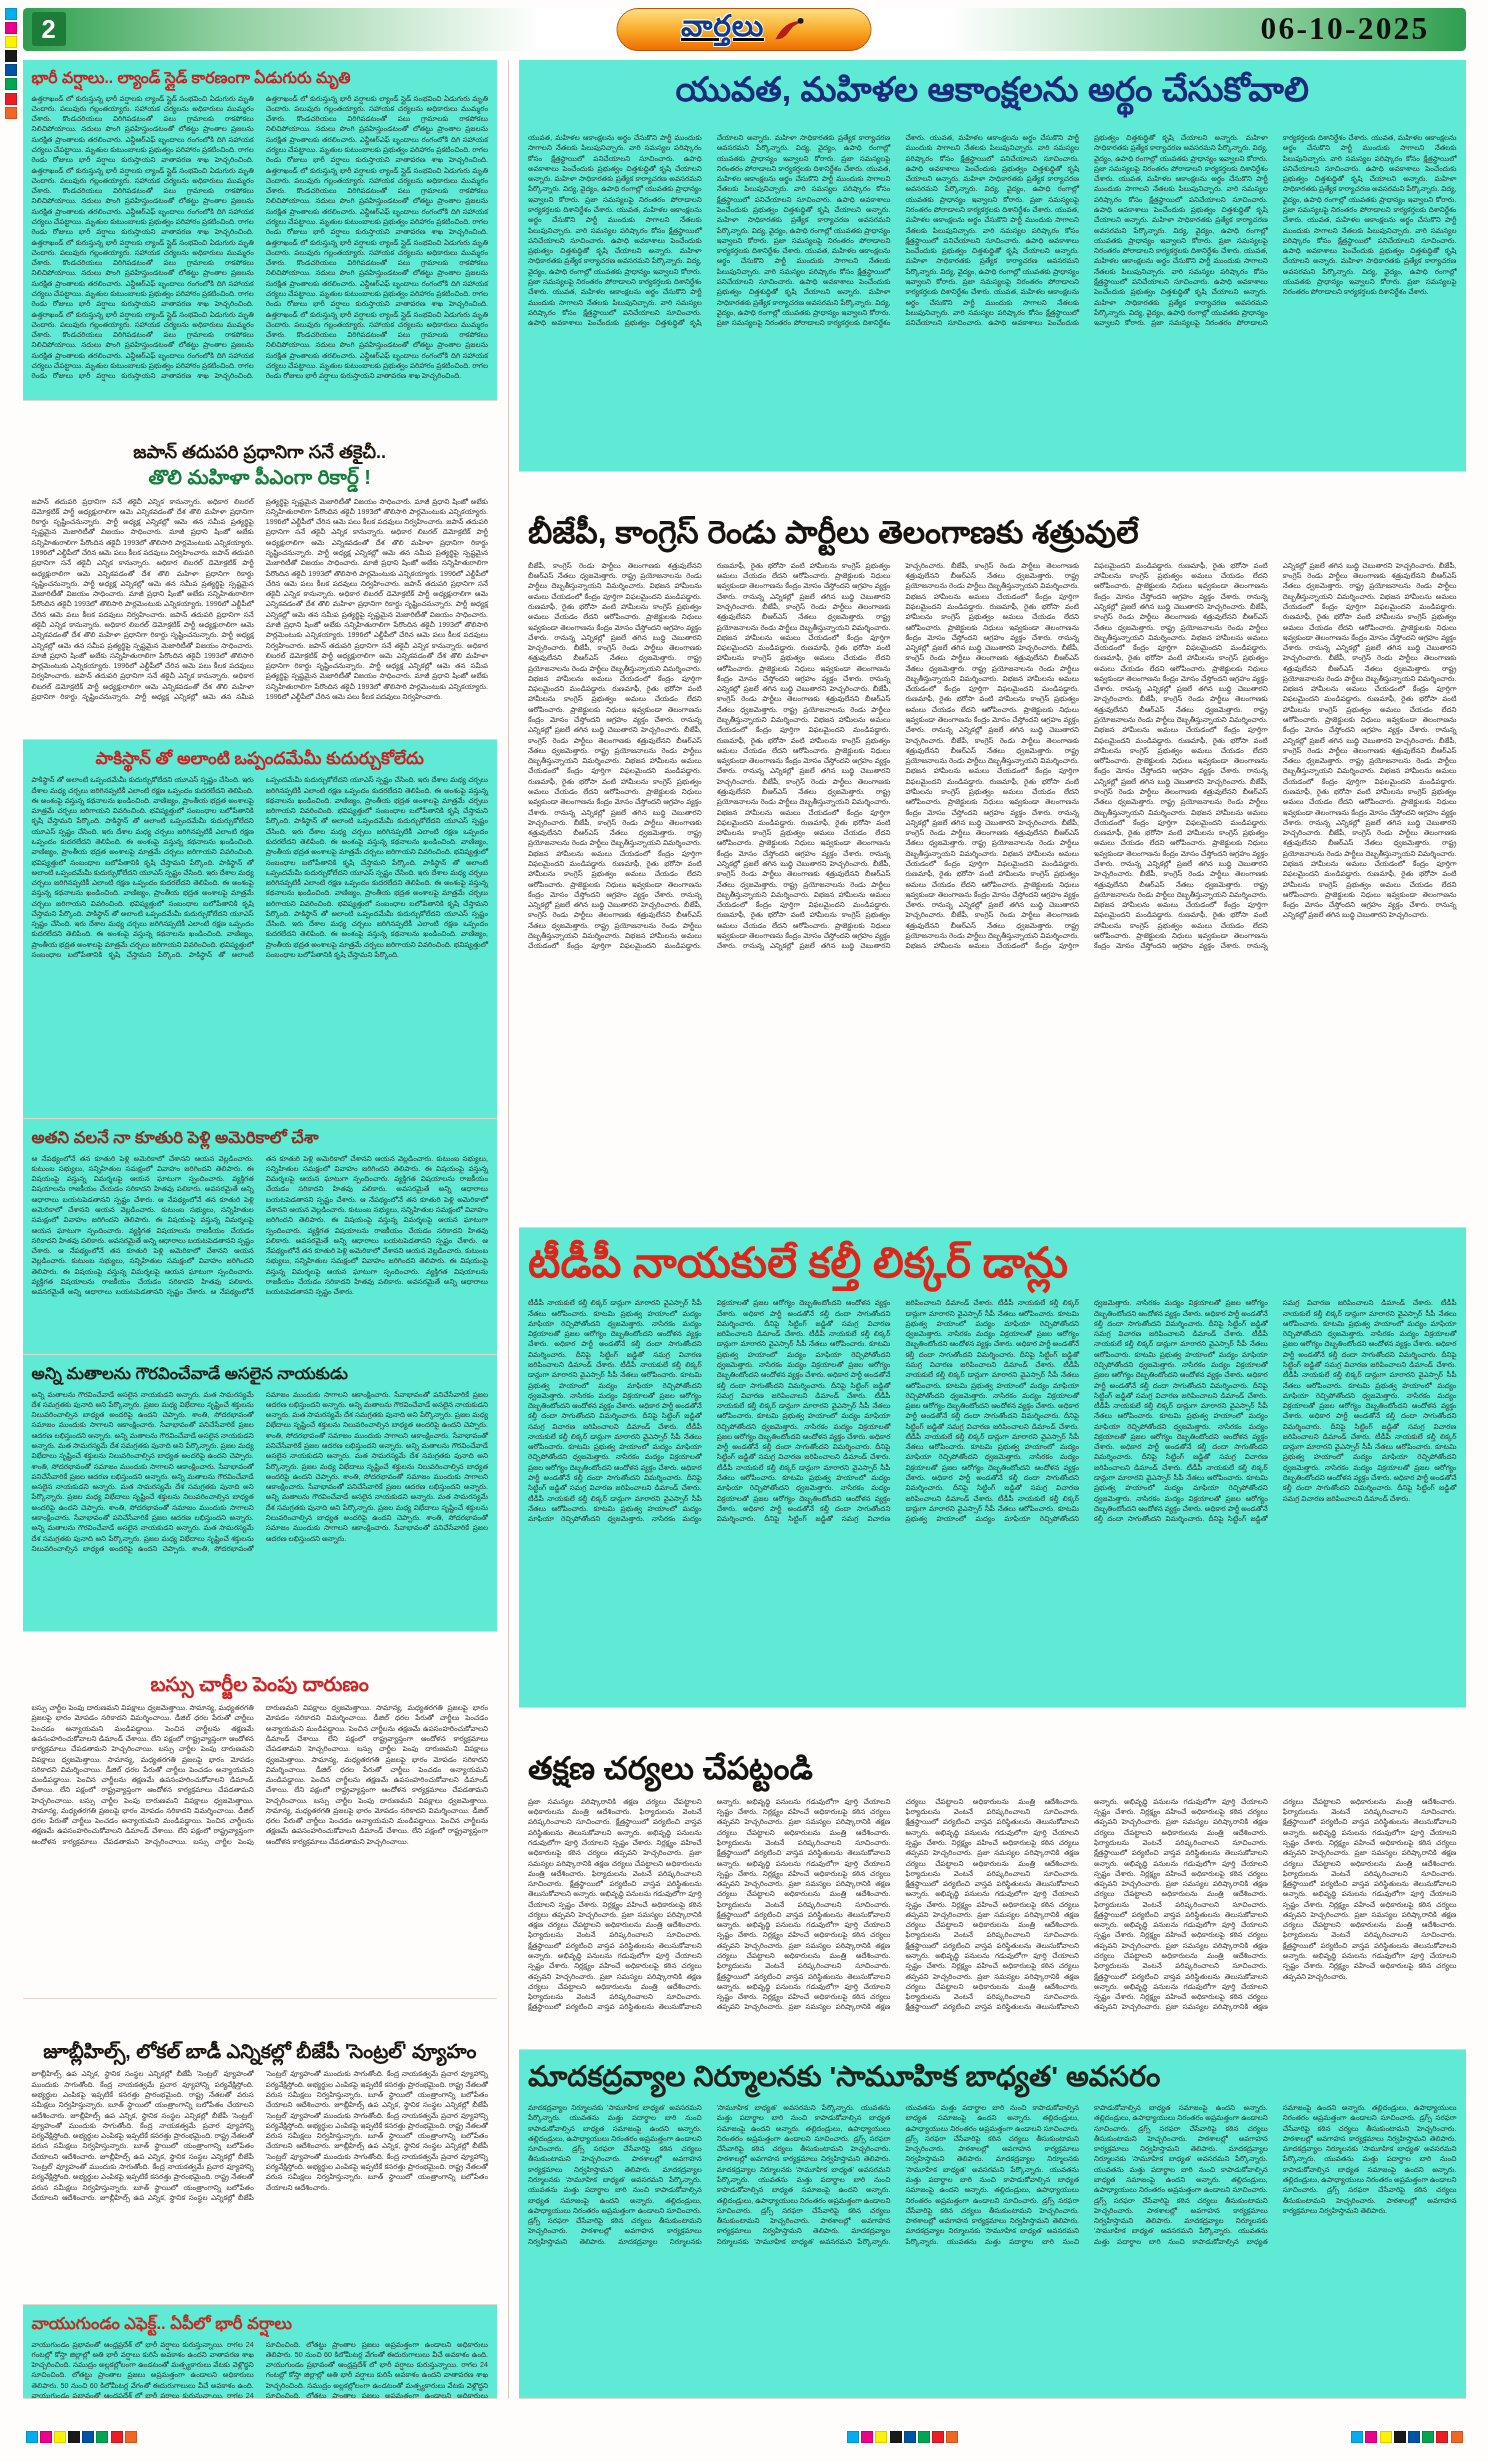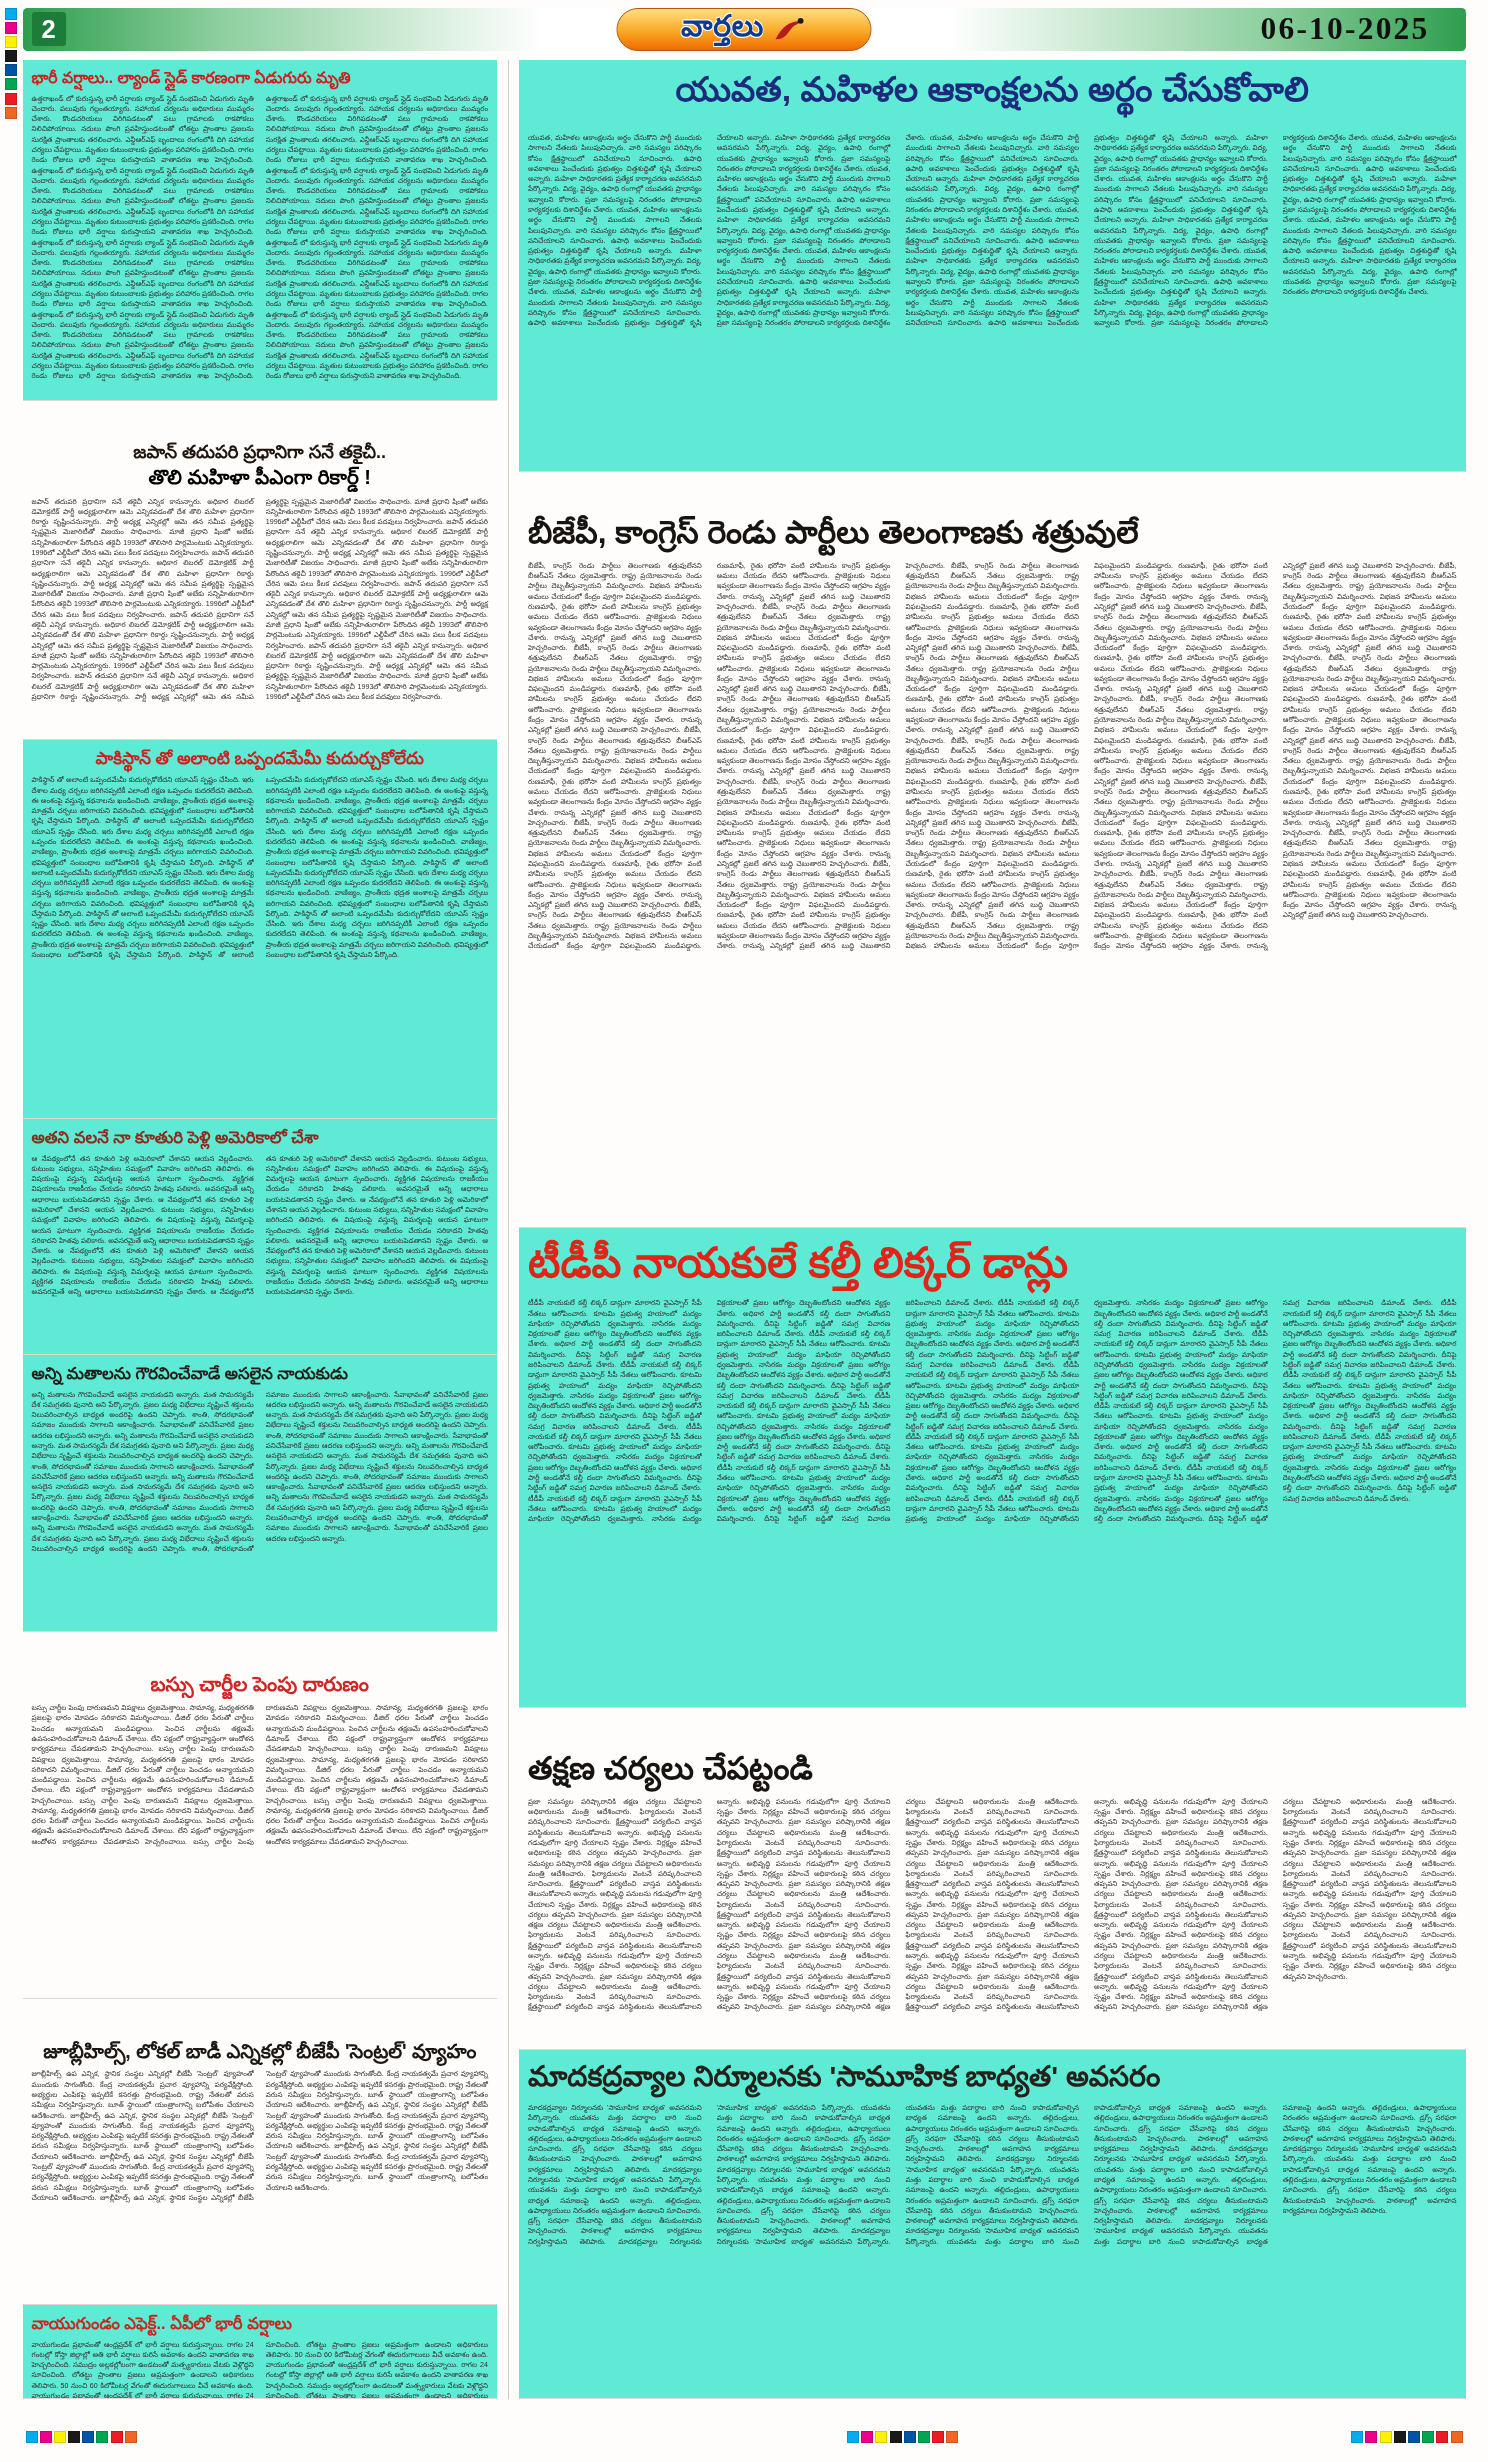--- a/index.html
+++ b/index.html
@@ -22,21 +22,21 @@
   .pagenum {
     width:34px; height:34px; margin-left:9px; background:#1d7c3a; color:#fff;
     font-size:25.5px; font-weight:bold; display:flex; align-items:center; justify-content:center;
     border-radius:3px;
   }
   .masthead {
     position:absolute; left:50%; top:0; transform:translateX(-50%);
     height:43px; min-width:255px; padding:0 27px; border-radius:22px;
     background:linear-gradient(180deg,#ffe082 0%,#f9a825 55%,#ef6c00 100%);
     border:1.5px solid #b45309;
-    display:flex; align-items:center; justify-content:center; gap:9px;
+    display:flex; align-items:center; justify-content:center; gap:9px;text-decoration:underline;
   }
   .masthead-text {
     font-size:30px; font-weight:bold; color:#103a8c; letter-spacing:0.7px;
     text-shadow:0.7px 0.7px 0 #fff, -0.7px -0.7px 0 #fff, 0.7px -0.7px 0 #fff, -0.7px 0.7px 0 #fff;
   }
   .date {
     margin-left:auto; margin-right:36px;
     font-family:"Liberation Serif", serif; font-weight:bold; font-size:31.5px;
     color:#101010; letter-spacing:2.2px;
   }
@@ -125,21 +125,21 @@
 
     <div class="col-left">
 
       <section class="article pink" style="height:341px">
         <h2 class="hl" style="font-size:15.7px;color:#cf1f1f">భారీ వర్షాలు.. ల్యాండ్ స్లైడ్ కారణంగా ఏడుగురు మృతి</h2>
         <p class="body cols-2">ఉత్తరాఖండ్ లో కురుస్తున్న భారీ వర్షాలకు ల్యాండ్ స్లైడ్ సంభవించి ఏడుగురు మృతి చెందారు. పలువురు గల్లంతయ్యారు. సహాయక చర్యలను అధికారులు ముమ్మరం చేశారు. కొండచరియలు విరిగిపడటంతో పలు గ్రామాలకు రాకపోకలు నిలిచిపోయాయి. నదులు పొంగి ప్రవహిస్తుండటంతో లోతట్టు ప్రాంతాల ప్రజలను సురక్షిత ప్రాంతాలకు తరలించారు. ఎన్డీఆర్ఎఫ్ బృందాలు రంగంలోకి దిగి సహాయక చర్యలు చేపట్టాయి. మృతుల కుటుంబాలకు ప్రభుత్వం పరిహారం ప్రకటించింది. రాగల రెండు రోజులు భారీ వర్షాలు కురుస్తాయని వాతావరణ శాఖ హెచ్చరించింది. ఉత్తరాఖండ్ లో కురుస్తున్న భారీ వర్షాలకు ల్యాండ్ స్లైడ్ సంభవించి ఏడుగురు మృతి చెందారు. పలువురు గల్లంతయ్యారు. సహాయక చర్యలను అధికారులు ముమ్మరం చేశారు. కొండచరియలు విరిగిపడటంతో పలు గ్రామాలకు రాకపోకలు నిలిచిపోయాయి. నదులు పొంగి ప్రవహిస్తుండటంతో లోతట్టు ప్రాంతాల ప్రజలను సురక్షిత ప్రాంతాలకు తరలించారు. ఎన్డీఆర్ఎఫ్ బృందాలు రంగంలోకి దిగి సహాయక చర్యలు చేపట్టాయి. మృతుల కుటుంబాలకు ప్రభుత్వం పరిహారం ప్రకటించింది. రాగల రెండు రోజులు భారీ వర్షాలు కురుస్తాయని వాతావరణ శాఖ హెచ్చరించింది. ఉత్తరాఖండ్ లో కురుస్తున్న భారీ వర్షాలకు ల్యాండ్ స్లైడ్ సంభవించి ఏడుగురు మృతి చెందారు. పలువురు గల్లంతయ్యారు. సహాయక చర్యలను అధికారులు ముమ్మరం చేశారు. కొండచరియలు విరిగిపడటంతో పలు గ్రామాలకు రాకపోకలు నిలిచిపోయాయి. నదులు పొంగి ప్రవహిస్తుండటంతో లోతట్టు ప్రాంతాల ప్రజలను సురక్షిత ప్రాంతాలకు తరలించారు. ఎన్డీఆర్ఎఫ్ బృందాలు రంగంలోకి దిగి సహాయక చర్యలు చేపట్టాయి. మృతుల కుటుంబాలకు ప్రభుత్వం పరిహారం ప్రకటించింది. రాగల రెండు రోజులు భారీ వర్షాలు కురుస్తాయని వాతావరణ శాఖ హెచ్చరించింది. ఉత్తరాఖండ్ లో కురుస్తున్న భారీ వర్షాలకు ల్యాండ్ స్లైడ్ సంభవించి ఏడుగురు మృతి చెందారు. పలువురు గల్లంతయ్యారు. సహాయక చర్యలను అధికారులు ముమ్మరం చేశారు. కొండచరియలు విరిగిపడటంతో పలు గ్రామాలకు రాకపోకలు నిలిచిపోయాయి. నదులు పొంగి ప్రవహిస్తుండటంతో లోతట్టు ప్రాంతాల ప్రజలను సురక్షిత ప్రాంతాలకు తరలించారు. ఎన్డీఆర్ఎఫ్ బృందాలు రంగంలోకి దిగి సహాయక చర్యలు చేపట్టాయి. మృతుల కుటుంబాలకు ప్రభుత్వం పరిహారం ప్రకటించింది. రాగల రెండు రోజులు భారీ వర్షాలు కురుస్తాయని వాతావరణ శాఖ హెచ్చరించింది. ఉత్తరాఖండ్ లో కురుస్తున్న భారీ వర్షాలకు ల్యాండ్ స్లైడ్ సంభవించి ఏడుగురు మృతి చెందారు. పలువురు గల్లంతయ్యారు. సహాయక చర్యలను అధికారులు ముమ్మరం చేశారు. కొండచరియలు విరిగిపడటంతో పలు గ్రామాలకు రాకపోకలు నిలిచిపోయాయి. నదులు పొంగి ప్రవహిస్తుండటంతో లోతట్టు ప్రాంతాల ప్రజలను సురక్షిత ప్రాంతాలకు తరలించారు. ఎన్డీఆర్ఎఫ్ బృందాలు రంగంలోకి దిగి సహాయక చర్యలు చేపట్టాయి. మృతుల కుటుంబాలకు ప్రభుత్వం పరిహారం ప్రకటించింది. రాగల రెండు రోజులు భారీ వర్షాలు కురుస్తాయని వాతావరణ శాఖ హెచ్చరించింది. ఉత్తరాఖండ్ లో కురుస్తున్న భారీ వర్షాలకు ల్యాండ్ స్లైడ్ సంభవించి ఏడుగురు మృతి చెందారు. పలువురు గల్లంతయ్యారు. సహాయక చర్యలను అధికారులు ముమ్మరం చేశారు. కొండచరియలు విరిగిపడటంతో పలు గ్రామాలకు రాకపోకలు నిలిచిపోయాయి. నదులు పొంగి ప్రవహిస్తుండటంతో లోతట్టు ప్రాంతాల ప్రజలను సురక్షిత ప్రాంతాలకు తరలించారు. ఎన్డీఆర్ఎఫ్ బృందాలు రంగంలోకి దిగి సహాయక చర్యలు చేపట్టాయి. మృతుల కుటుంబాలకు ప్రభుత్వం పరిహారం ప్రకటించింది. రాగల రెండు రోజులు భారీ వర్షాలు కురుస్తాయని వాతావరణ శాఖ హెచ్చరించింది. ఉత్తరాఖండ్ లో కురుస్తున్న భారీ వర్షాలకు ల్యాండ్ స్లైడ్ సంభవించి ఏడుగురు మృతి చెందారు. పలువురు గల్లంతయ్యారు. సహాయక చర్యలను అధికారులు ముమ్మరం చేశారు. కొండచరియలు విరిగిపడటంతో పలు గ్రామాలకు రాకపోకలు నిలిచిపోయాయి. నదులు పొంగి ప్రవహిస్తుండటంతో లోతట్టు ప్రాంతాల ప్రజలను సురక్షిత ప్రాంతాలకు తరలించారు. ఎన్డీఆర్ఎఫ్ బృందాలు రంగంలోకి దిగి సహాయక చర్యలు చేపట్టాయి. మృతుల కుటుంబాలకు ప్రభుత్వం పరిహారం ప్రకటించింది. రాగల రెండు రోజులు భారీ వర్షాలు కురుస్తాయని వాతావరణ శాఖ హెచ్చరించింది. ఉత్తరాఖండ్ లో కురుస్తున్న భారీ వర్షాలకు ల్యాండ్ స్లైడ్ సంభవించి ఏడుగురు మృతి చెందారు. పలువురు గల్లంతయ్యారు. సహాయక చర్యలను అధికారులు ముమ్మరం చేశారు. కొండచరియలు విరిగిపడటంతో పలు గ్రామాలకు రాకపోకలు నిలిచిపోయాయి. నదులు పొంగి ప్రవహిస్తుండటంతో లోతట్టు ప్రాంతాల ప్రజలను సురక్షిత ప్రాంతాలకు తరలించారు. ఎన్డీఆర్ఎఫ్ బృందాలు రంగంలోకి దిగి సహాయక చర్యలు చేపట్టాయి. మృతుల కుటుంబాలకు ప్రభుత్వం పరిహారం ప్రకటించింది. రాగల రెండు రోజులు భారీ వర్షాలు కురుస్తాయని వాతావరణ శాఖ హెచ్చరించింది.</p>
       </section>
 
       <section class="article plain" style="height:307px">
         <h2 class="hl center" style="font-size:18px;color:#20160f;margin-bottom:1.5px">జపాన్ తదుపరి ప్రధానిగా సనే తకైచీ..</h2>
-        <h3 class="hl center" style="font-size:20px;color:#000000">తొలి మహిళా పీఎంగా రికార్డ్ !</h3>
+        <h3 class="hl center" style="font-size:20px;color:#15803d">తొలి మహిళా పీఎంగా రికార్డ్ !</h3>
         <p class="body cols-2">జపాన్ తదుపరి ప్రధానిగా సనే తకైచీ ఎన్నిక కానున్నారు. అధికార లిబరల్ డెమోక్రటిక్ పార్టీ అధ్యక్షురాలిగా ఆమె ఎన్నికవడంతో దేశ తొలి మహిళా ప్రధానిగా రికార్డు సృష్టించనున్నారు. పార్టీ అధ్యక్ష ఎన్నికల్లో ఆమె తన సమీప ప్రత్యర్థిపై స్పష్టమైన మెజారిటీతో విజయం సాధించారు. మాజీ ప్రధాని షింజో అబేకు సన్నిహితురాలిగా పేరొందిన తకైచీ 1993లో తొలిసారి పార్లమెంటుకు ఎన్నికయ్యారు. 1996లో ఎల్డీపీలో చేరిన ఆమె పలు కీలక పదవులు నిర్వహించారు. జపాన్ తదుపరి ప్రధానిగా సనే తకైచీ ఎన్నిక కానున్నారు. అధికార లిబరల్ డెమోక్రటిక్ పార్టీ అధ్యక్షురాలిగా ఆమె ఎన్నికవడంతో దేశ తొలి మహిళా ప్రధానిగా రికార్డు సృష్టించనున్నారు. పార్టీ అధ్యక్ష ఎన్నికల్లో ఆమె తన సమీప ప్రత్యర్థిపై స్పష్టమైన మెజారిటీతో విజయం సాధించారు. మాజీ ప్రధాని షింజో అబేకు సన్నిహితురాలిగా పేరొందిన తకైచీ 1993లో తొలిసారి పార్లమెంటుకు ఎన్నికయ్యారు. 1996లో ఎల్డీపీలో చేరిన ఆమె పలు కీలక పదవులు నిర్వహించారు. జపాన్ తదుపరి ప్రధానిగా సనే తకైచీ ఎన్నిక కానున్నారు. అధికార లిబరల్ డెమోక్రటిక్ పార్టీ అధ్యక్షురాలిగా ఆమె ఎన్నికవడంతో దేశ తొలి మహిళా ప్రధానిగా రికార్డు సృష్టించనున్నారు. పార్టీ అధ్యక్ష ఎన్నికల్లో ఆమె తన సమీప ప్రత్యర్థిపై స్పష్టమైన మెజారిటీతో విజయం సాధించారు. మాజీ ప్రధాని షింజో అబేకు సన్నిహితురాలిగా పేరొందిన తకైచీ 1993లో తొలిసారి పార్లమెంటుకు ఎన్నికయ్యారు. 1996లో ఎల్డీపీలో చేరిన ఆమె పలు కీలక పదవులు నిర్వహించారు. జపాన్ తదుపరి ప్రధానిగా సనే తకైచీ ఎన్నిక కానున్నారు. అధికార లిబరల్ డెమోక్రటిక్ పార్టీ అధ్యక్షురాలిగా ఆమె ఎన్నికవడంతో దేశ తొలి మహిళా ప్రధానిగా రికార్డు సృష్టించనున్నారు. పార్టీ అధ్యక్ష ఎన్నికల్లో ఆమె తన సమీప ప్రత్యర్థిపై స్పష్టమైన మెజారిటీతో విజయం సాధించారు. మాజీ ప్రధాని షింజో అబేకు సన్నిహితురాలిగా పేరొందిన తకైచీ 1993లో తొలిసారి పార్లమెంటుకు ఎన్నికయ్యారు. 1996లో ఎల్డీపీలో చేరిన ఆమె పలు కీలక పదవులు నిర్వహించారు. జపాన్ తదుపరి ప్రధానిగా సనే తకైచీ ఎన్నిక కానున్నారు. అధికార లిబరల్ డెమోక్రటిక్ పార్టీ అధ్యక్షురాలిగా ఆమె ఎన్నికవడంతో దేశ తొలి మహిళా ప్రధానిగా రికార్డు సృష్టించనున్నారు. పార్టీ అధ్యక్ష ఎన్నికల్లో ఆమె తన సమీప ప్రత్యర్థిపై స్పష్టమైన మెజారిటీతో విజయం సాధించారు. మాజీ ప్రధాని షింజో అబేకు సన్నిహితురాలిగా పేరొందిన తకైచీ 1993లో తొలిసారి పార్లమెంటుకు ఎన్నికయ్యారు. 1996లో ఎల్డీపీలో చేరిన ఆమె పలు కీలక పదవులు నిర్వహించారు. జపాన్ తదుపరి ప్రధానిగా సనే తకైచీ ఎన్నిక కానున్నారు. అధికార లిబరల్ డెమోక్రటిక్ పార్టీ అధ్యక్షురాలిగా ఆమె ఎన్నికవడంతో దేశ తొలి మహిళా ప్రధానిగా రికార్డు సృష్టించనున్నారు. పార్టీ అధ్యక్ష ఎన్నికల్లో ఆమె తన సమీప ప్రత్యర్థిపై స్పష్టమైన మెజారిటీతో విజయం సాధించారు. మాజీ ప్రధాని షింజో అబేకు సన్నిహితురాలిగా పేరొందిన తకైచీ 1993లో తొలిసారి పార్లమెంటుకు ఎన్నికయ్యారు. 1996లో ఎల్డీపీలో చేరిన ఆమె పలు కీలక పదవులు నిర్వహించారు. జపాన్ తదుపరి ప్రధానిగా సనే తకైచీ ఎన్నిక కానున్నారు. అధికార లిబరల్ డెమోక్రటిక్ పార్టీ అధ్యక్షురాలిగా ఆమె ఎన్నికవడంతో దేశ తొలి మహిళా ప్రధానిగా రికార్డు సృష్టించనున్నారు. పార్టీ అధ్యక్ష ఎన్నికల్లో ఆమె తన సమీప ప్రత్యర్థిపై స్పష్టమైన మెజారిటీతో విజయం సాధించారు. మాజీ ప్రధాని షింజో అబేకు సన్నిహితురాలిగా పేరొందిన తకైచీ 1993లో తొలిసారి పార్లమెంటుకు ఎన్నికయ్యారు. 1996లో ఎల్డీపీలో చేరిన ఆమె పలు కీలక పదవులు నిర్వహించారు.</p>
       </section>
 
       <section class="article pink" style="height:379px">
         <h2 class="hl center" style="font-size:17px;color:#cf1f1f">పాకిస్థాన్ తో అలాంటి ఒప్పందమేమీ కుదుర్చుకోలేదు</h2>
         <p class="body cols-2">పాకిస్థాన్ తో అలాంటి ఒప్పందమేమీ కుదుర్చుకోలేదని యూఎస్ స్పష్టం చేసింది. ఇరు దేశాల మధ్య చర్చలు జరిగినప్పటికీ ఎలాంటి రక్షణ ఒప్పందం కుదరలేదని తెలిపింది. ఈ అంశంపై వస్తున్న కథనాలను ఖండించింది. వాణిజ్యం, ప్రాంతీయ భద్రత అంశాలపై మాత్రమే చర్చలు జరిగాయని వివరించింది. భవిష్యత్తులో సంబంధాల బలోపేతానికి కృషి చేస్తామని పేర్కొంది. పాకిస్థాన్ తో అలాంటి ఒప్పందమేమీ కుదుర్చుకోలేదని యూఎస్ స్పష్టం చేసింది. ఇరు దేశాల మధ్య చర్చలు జరిగినప్పటికీ ఎలాంటి రక్షణ ఒప్పందం కుదరలేదని తెలిపింది. ఈ అంశంపై వస్తున్న కథనాలను ఖండించింది. వాణిజ్యం, ప్రాంతీయ భద్రత అంశాలపై మాత్రమే చర్చలు జరిగాయని వివరించింది. భవిష్యత్తులో సంబంధాల బలోపేతానికి కృషి చేస్తామని పేర్కొంది. పాకిస్థాన్ తో అలాంటి ఒప్పందమేమీ కుదుర్చుకోలేదని యూఎస్ స్పష్టం చేసింది. ఇరు దేశాల మధ్య చర్చలు జరిగినప్పటికీ ఎలాంటి రక్షణ ఒప్పందం కుదరలేదని తెలిపింది. ఈ అంశంపై వస్తున్న కథనాలను ఖండించింది. వాణిజ్యం, ప్రాంతీయ భద్రత అంశాలపై మాత్రమే చర్చలు జరిగాయని వివరించింది. భవిష్యత్తులో సంబంధాల బలోపేతానికి కృషి చేస్తామని పేర్కొంది. పాకిస్థాన్ తో అలాంటి ఒప్పందమేమీ కుదుర్చుకోలేదని యూఎస్ స్పష్టం చేసింది. ఇరు దేశాల మధ్య చర్చలు జరిగినప్పటికీ ఎలాంటి రక్షణ ఒప్పందం కుదరలేదని తెలిపింది. ఈ అంశంపై వస్తున్న కథనాలను ఖండించింది. వాణిజ్యం, ప్రాంతీయ భద్రత అంశాలపై మాత్రమే చర్చలు జరిగాయని వివరించింది. భవిష్యత్తులో సంబంధాల బలోపేతానికి కృషి చేస్తామని పేర్కొంది. పాకిస్థాన్ తో అలాంటి ఒప్పందమేమీ కుదుర్చుకోలేదని యూఎస్ స్పష్టం చేసింది. ఇరు దేశాల మధ్య చర్చలు జరిగినప్పటికీ ఎలాంటి రక్షణ ఒప్పందం కుదరలేదని తెలిపింది. ఈ అంశంపై వస్తున్న కథనాలను ఖండించింది. వాణిజ్యం, ప్రాంతీయ భద్రత అంశాలపై మాత్రమే చర్చలు జరిగాయని వివరించింది. భవిష్యత్తులో సంబంధాల బలోపేతానికి కృషి చేస్తామని పేర్కొంది. పాకిస్థాన్ తో అలాంటి ఒప్పందమేమీ కుదుర్చుకోలేదని యూఎస్ స్పష్టం చేసింది. ఇరు దేశాల మధ్య చర్చలు జరిగినప్పటికీ ఎలాంటి రక్షణ ఒప్పందం కుదరలేదని తెలిపింది. ఈ అంశంపై వస్తున్న కథనాలను ఖండించింది. వాణిజ్యం, ప్రాంతీయ భద్రత అంశాలపై మాత్రమే చర్చలు జరిగాయని వివరించింది. భవిష్యత్తులో సంబంధాల బలోపేతానికి కృషి చేస్తామని పేర్కొంది. పాకిస్థాన్ తో అలాంటి ఒప్పందమేమీ కుదుర్చుకోలేదని యూఎస్ స్పష్టం చేసింది. ఇరు దేశాల మధ్య చర్చలు జరిగినప్పటికీ ఎలాంటి రక్షణ ఒప్పందం కుదరలేదని తెలిపింది. ఈ అంశంపై వస్తున్న కథనాలను ఖండించింది. వాణిజ్యం, ప్రాంతీయ భద్రత అంశాలపై మాత్రమే చర్చలు జరిగాయని వివరించింది. భవిష్యత్తులో సంబంధాల బలోపేతానికి కృషి చేస్తామని పేర్కొంది. పాకిస్థాన్ తో అలాంటి ఒప్పందమేమీ కుదుర్చుకోలేదని యూఎస్ స్పష్టం చేసింది. ఇరు దేశాల మధ్య చర్చలు జరిగినప్పటికీ ఎలాంటి రక్షణ ఒప్పందం కుదరలేదని తెలిపింది. ఈ అంశంపై వస్తున్న కథనాలను ఖండించింది. వాణిజ్యం, ప్రాంతీయ భద్రత అంశాలపై మాత్రమే చర్చలు జరిగాయని వివరించింది. భవిష్యత్తులో సంబంధాల బలోపేతానికి కృషి చేస్తామని పేర్కొంది.</p>
       </section>
 
       <section class="article pink" style="height:236px">
         <h2 class="hl" style="font-size:16.5px;color:#8f2b1e">అతని వలనే నా కూతురి పెళ్లి అమెరికాలో చేశా</h2>

